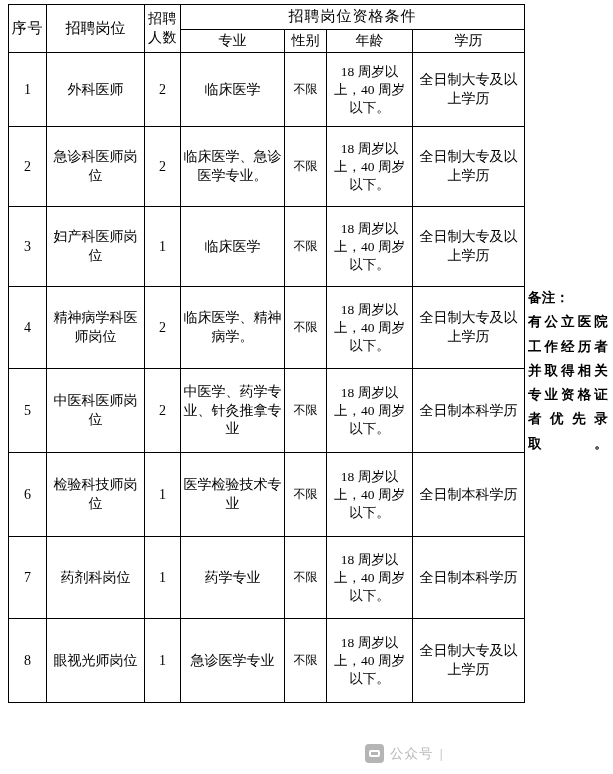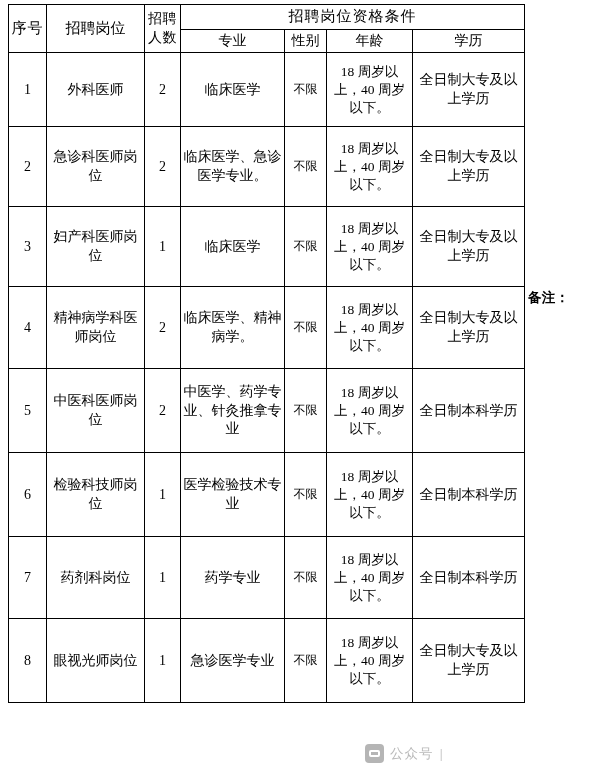--- a/index.html
+++ b/index.html
@@ -261,19 +261,20 @@
         <td class="sex">不限</td>
         <td class="age">18 周岁以上，40 周岁以下。</td>
         <td class="edu">全日制大专及以上学历</td>
       </tr>
     </tbody>
   </table>
 </div>
 
 <div class="note-box">
   <div class="note-title">备注：</div>
+  <div>有公立医院工作经历者并取得相关专业资格证者优先录取。</div>
 </div>
 
 <div class="watermark">
   <span class="wm-badge"></span>
   <span class="wm-text">公众号</span>
   <span class="wm-sep">|</span>
 </div>
 
 </body></html>

